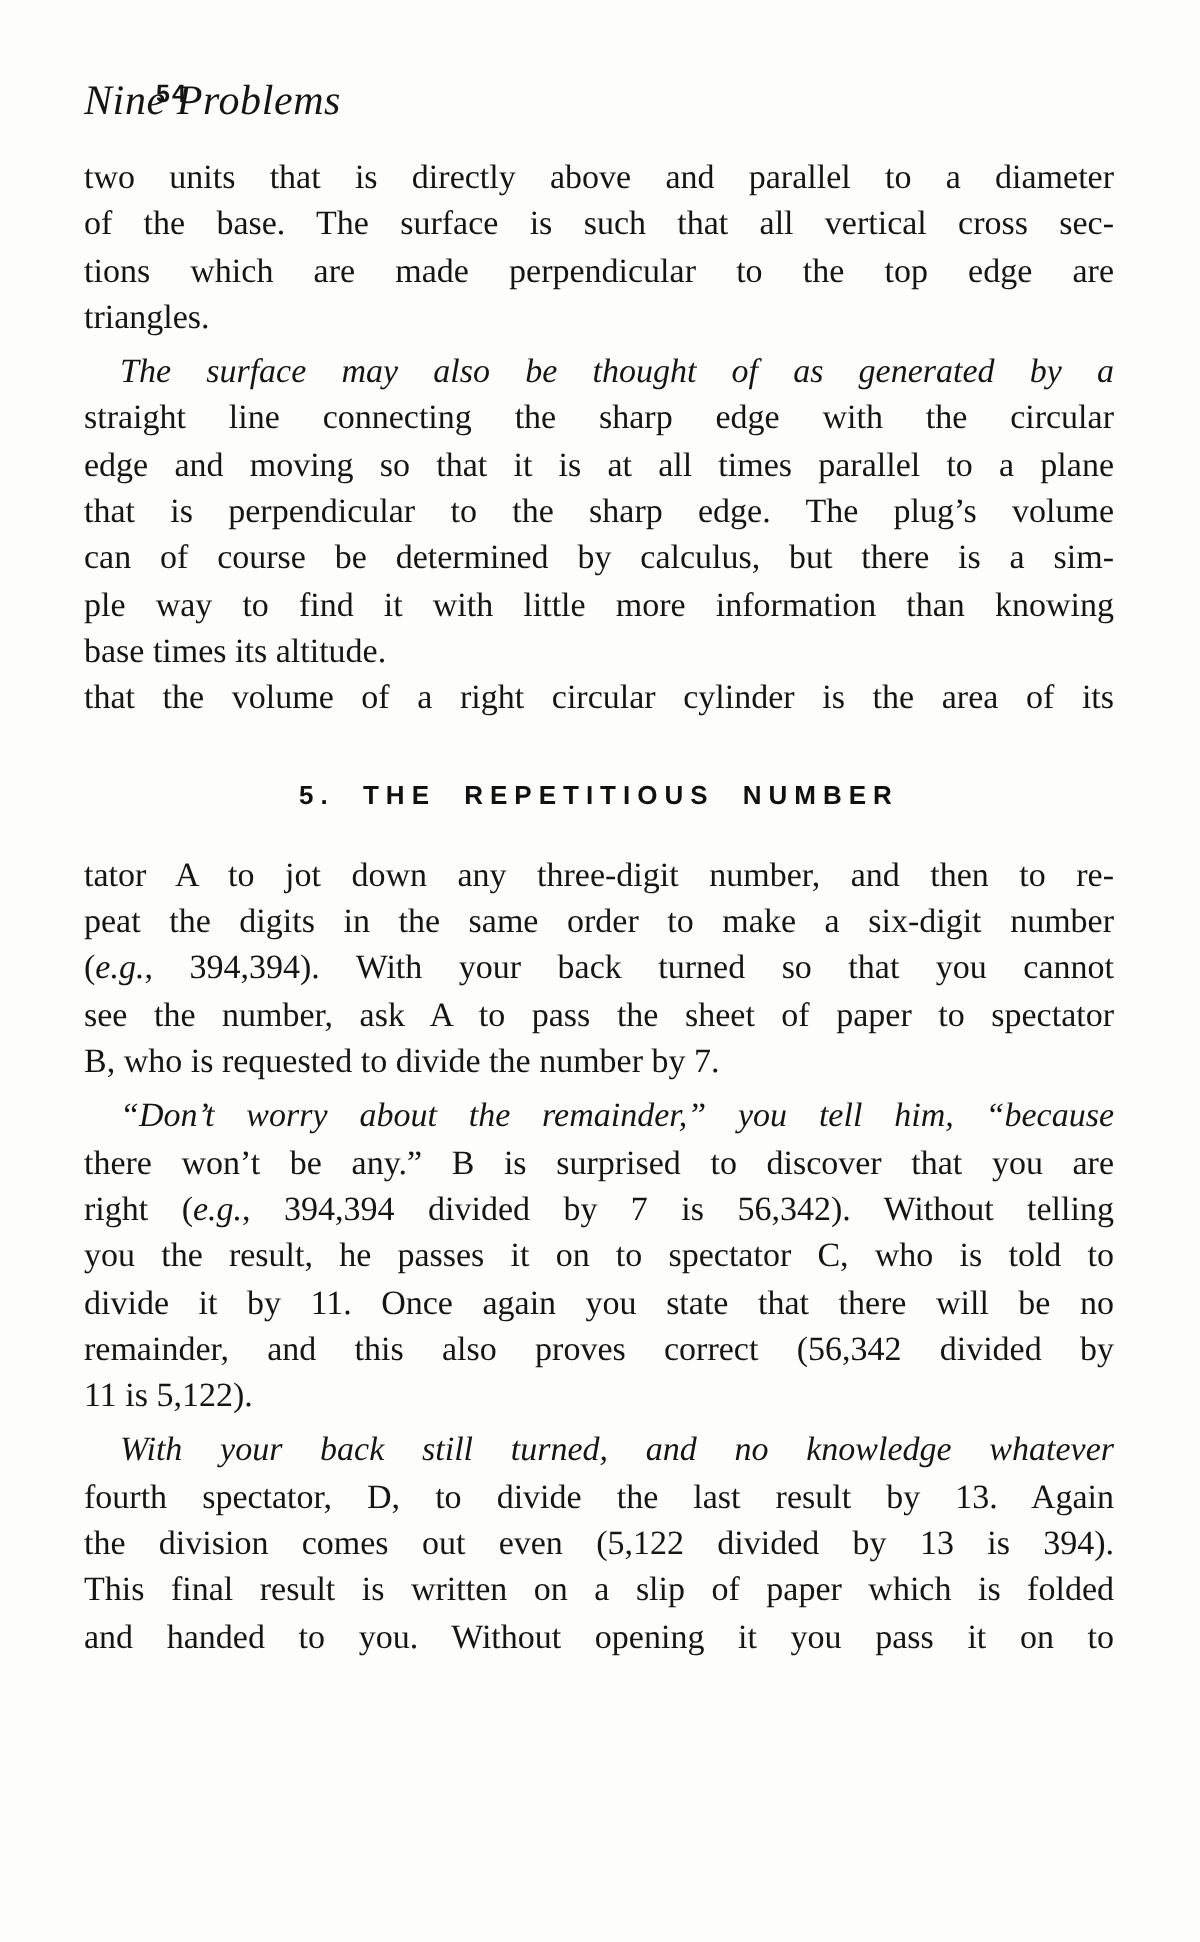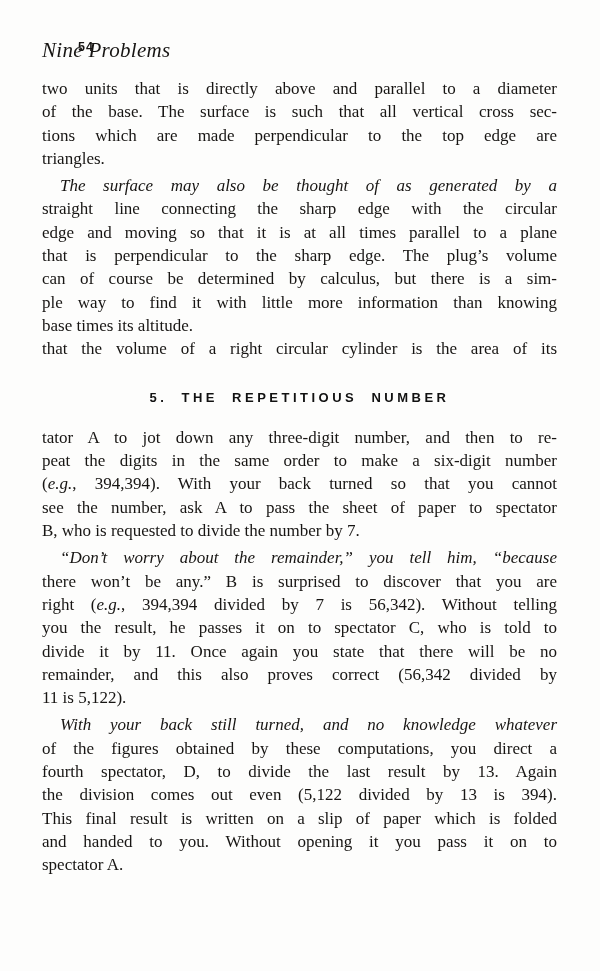--- a/index.html
+++ b/index.html
@@ -109,21 +109,19 @@
         <div class="line first"><span>“Don’t worry about the remainder,” you tell him, “because</span></div>
         <div class="line"><span>there won’t be any.” B is surprised to discover that you are</span></div>
         <div class="line"><span>right (</span><span class="run-i">e.g.</span><span>, 394,394 divided by 7 is 56,342). Without telling</span></div>
         <div class="line"><span>you the result, he passes it on to spectator C, who is told to</span></div>
         <div class="line"><span>divide it by 11. Once again you state that there will be no</span></div>
         <div class="line"><span>remainder, and this also proves correct (56,342 divided by</span></div>
         <div class="line last"><span>11 is 5,122).</span></div>
       </div>
       <div class="para indent">
         <div class="line first"><span>With your back still turned, and no knowledge whatever</span></div>
-        <div class="line"><span>of the figures obtained by these computations, you direct a</span></div>
         <div class="line"><span>fourth spectator, D, to divide the last result by 13. Again</span></div>
         <div class="line"><span>the division comes out even (5,122 divided by 13 is 394).</span></div>
         <div class="line"><span>This final result is written on a slip of paper which is folded</span></div>
         <div class="line"><span>and handed to you. Without opening it you pass it on to</span></div>
-        <div class="line last"><span>spectator A.</span></div>
       </div>
     </div>
 </div>
 
 </body></html>

